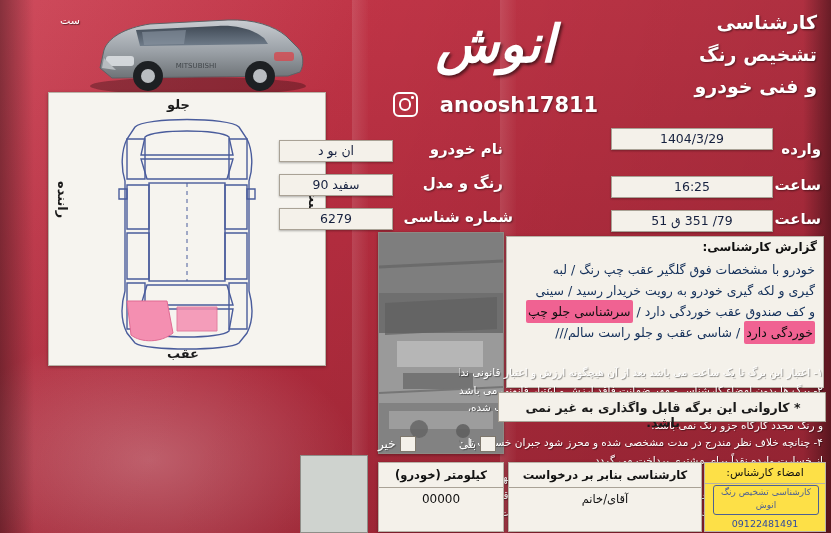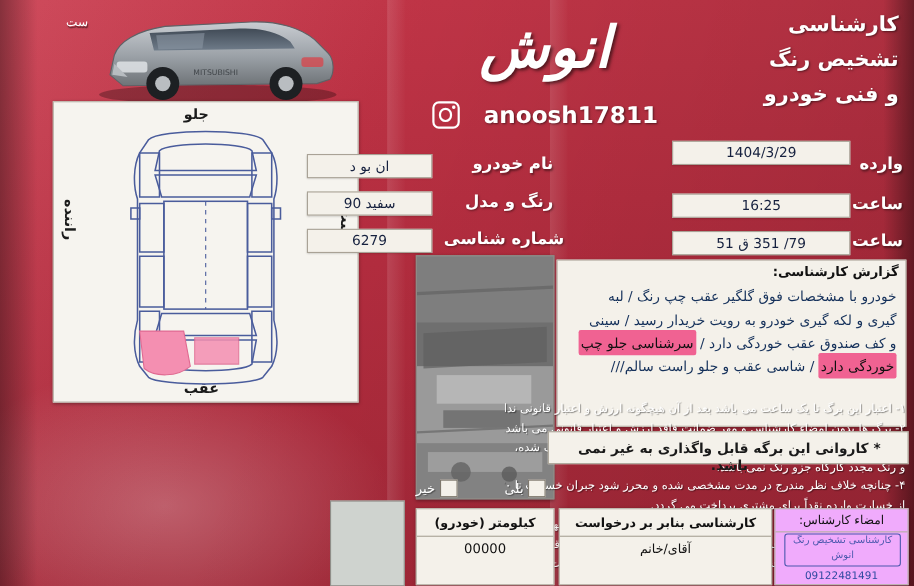--- a/index.html
+++ b/index.html
@@ -340,21 +340,21 @@
     text-align: center;
     font-size: 11.5px;
     color: #111;
   }
 
   #sign-card {
     left: 704px;
     top: 462px;
     width: 120px;
     height: 68px;
-    background: #f0abfc;
+    background: #fde047;
   }
   .sign-head {
     height: 20px;
     line-height: 20px;
     text-align: center;
     font-size: 11px;
     color: #111;
     border-bottom: 1px solid #b6b0a4;
   }
   .sign-stamp {

